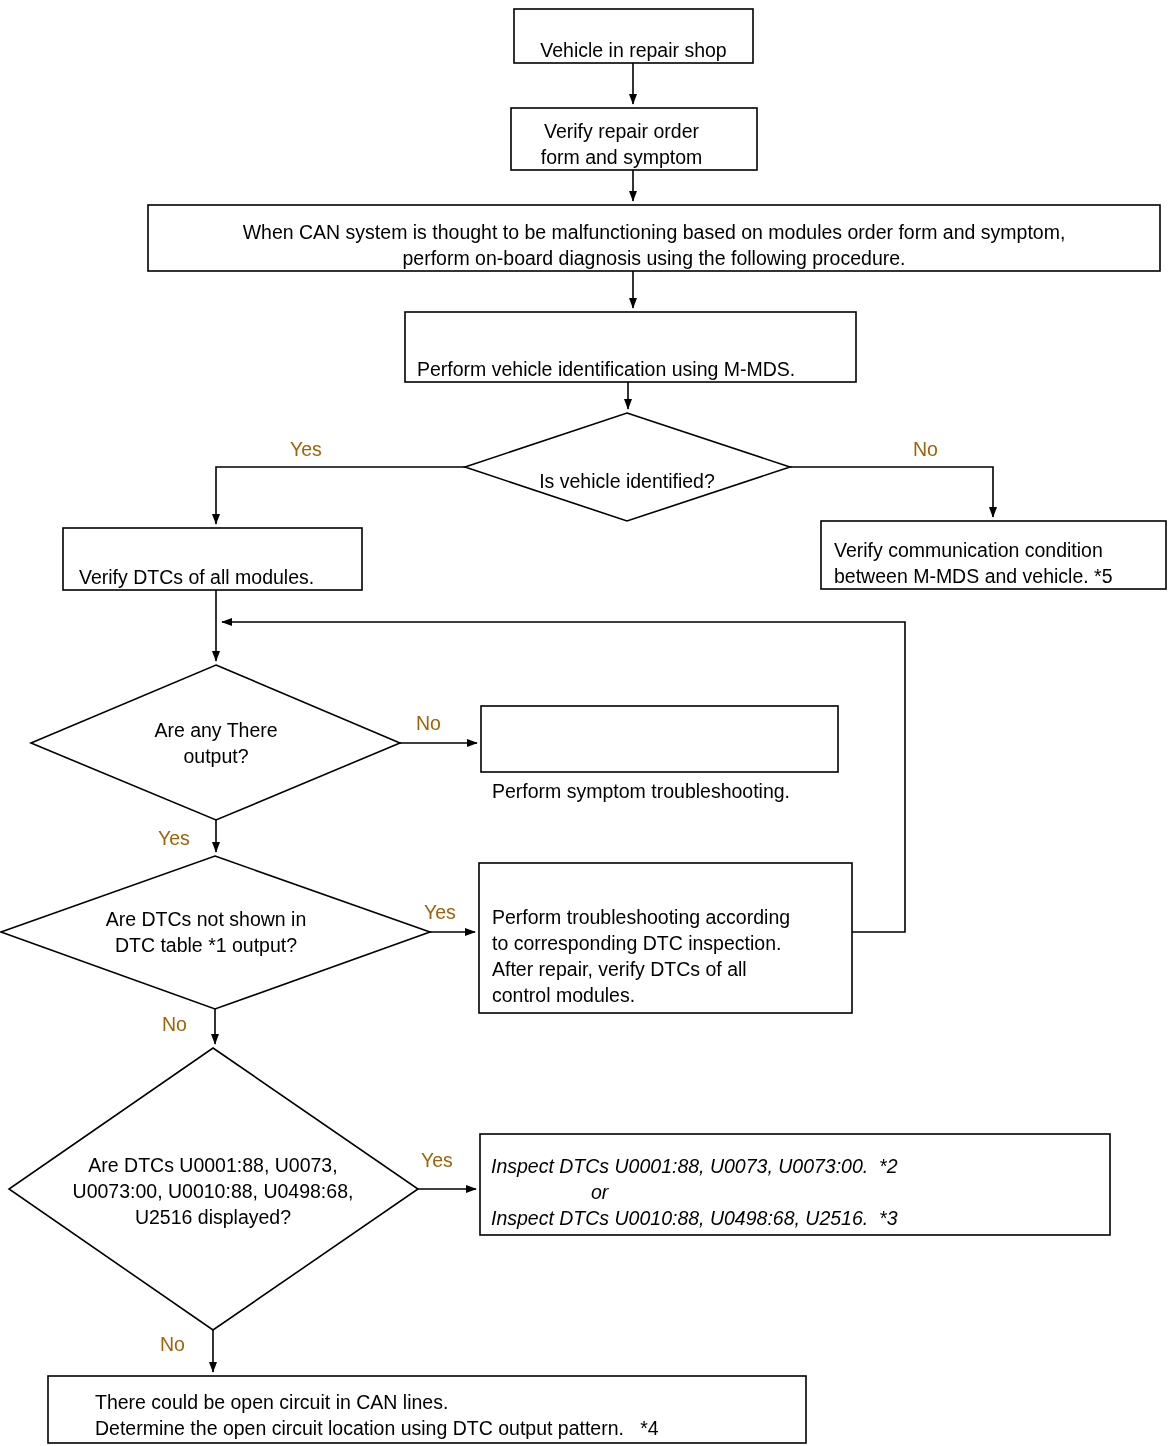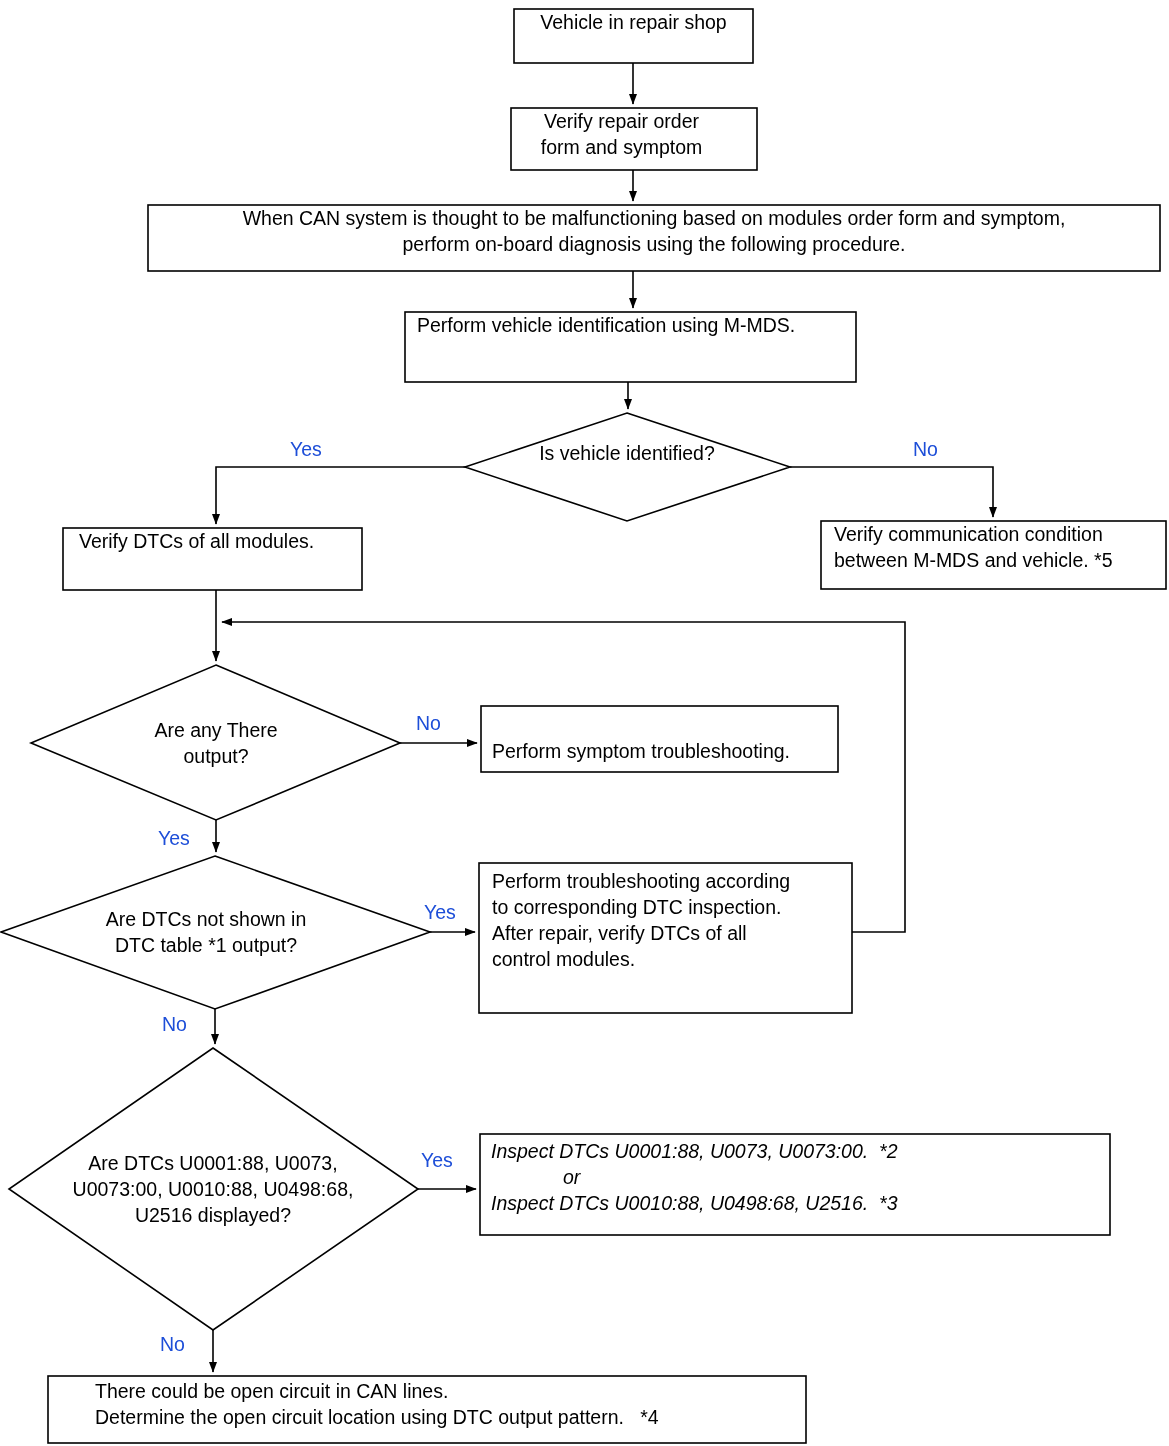--- a/index.html
+++ b/index.html
@@ -39,36 +39,36 @@
   }
   .connector {
     stroke: #000000;
     stroke-width: 1.6;
     fill: none;
   }
   .node-text {
     position: absolute;
     display: flex;
     flex-direction: column;
-    justify-content: flex-start;
+    justify-content: flex-end;
     font-family: "Liberation Sans", sans-serif;
     font-size: 19.5px;
     line-height: 26px;
     color: #000000;
     white-space: pre-wrap;
     pointer-events: none;
   }
   .t-center { text-align: center; align-items: center; }
   .t-left   { text-align: left;  align-items: flex-start; }
   .edge-label {
     position: absolute;
     font-family: "Liberation Sans", sans-serif;
     font-size: 19.5px;
     line-height: 22px;
-    color: #1d4ed8;
+    color: #a16207;
     white-space: nowrap;
   }
   .node-line { display: block; }
 </style>
 </head>
 <body>
 
 <div id="flowchart-root">
 
   <svg id="flow-svg" viewBox="0 0 1169 1446">
@@ -204,21 +204,21 @@
   </div>
 
   <div class="node-text t-center" style="left:33px; top:1150px; width:360px; height:80px;">
     <span class="node-line">Are DTCs U0001:88, U0073,</span>
     <span class="node-line">U0073:00, U0010:88, U0498:68,</span>
     <span class="node-line">U2516 displayed?</span>
   </div>
 
   <div class="node-text t-left" style="left:491px; top:1138px; width:612px; height:93px;font-style:italic;">
     <span class="node-line">Inspect DTCs U0001:88, U0073, U0073:00.  *2</span>
-    <span class="node-line" style="margin-left:72px;">or</span>
+    <span class="node-line" style="margin-left:100px;">or</span>
     <span class="node-line">Inspect DTCs U0010:88, U0498:68, U2516.  *3</span>
   </div>
 
   <div class="node-text t-left" style="left:95px; top:1378px; width:700px; height:63px;">
     <span class="node-line">There could be open circuit in CAN lines.</span>
     <span class="node-line">Determine the open circuit location using DTC output pattern.   *4</span>
   </div>
 
   <div class="edge-label" style="left:290px; top:438px;">Yes</div>
 

